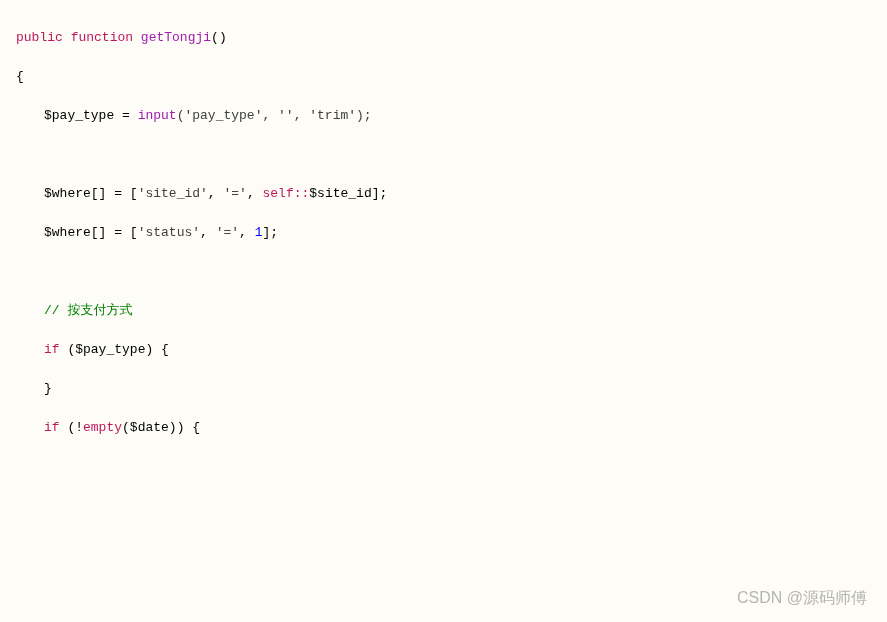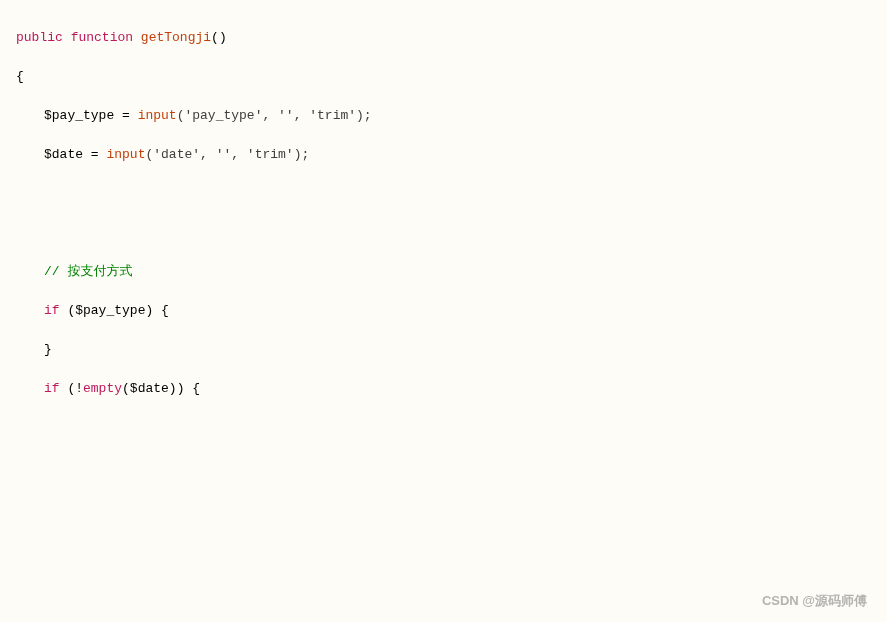--- a/index.html
+++ b/index.html
@@ -16,51 +16,51 @@
       width: 887px;
       height: 622px;
       position: relative;
       overflow: hidden;
     }
     .code-container {
       white-space: pre;
       color: #808080;
     }
     .kw { color: #be185d; }
-    .fn { color: #c2410c; }
+    .fn { color: #a21caf; }
     .paren { color: #000000; }
     .brace { color: #000000; }
     .var { color: #000000; margin-top: 9px; }
     .op { color: #000000; }
     .str { color: #404040; }
     .num { color: #0000ff; }
     .cmt { color: #008000; margin-top: 28px; }
     .bracket { color: #000000; }
     .watermark {
       position: absolute;
       bottom: 12px;
       right: 20px;
       color: rgba(120, 120, 120, 0.55);
       font-family: Arial, sans-serif;
-      font-size: 13px;
-      font-weight: bold;
+      font-size: 16px;
     }
     .line { display: block; }
     .i1 { padding-left: 28px; }
     .i2 { padding-left: 56px; }
   </style>
 </head>
 <body>
 
 <div class="code-container">
 <span class="line"><span class="kw">public</span> <span class="kw">function</span> <span class="fn">getTongji</span><span class="paren">()</span></span>
 <span class="line"><span class="brace">{</span></span>
 <span class="line i1"><span class="var">$pay_type</span><span class="op"> = </span><span class="fn">input</span><span class="str">('pay_type', '', 'trim');</span></span>
-<span class="line i1"><span class="var">$date</span><span class="op"> = </span><span class="fn">input</span><span class="str">('date', '', 'trim');</span></span>
 <span class="line"> </span>
+<span class="line i1"><span class="var">$where</span><span class="bracket">[]</span><span class="op"> = [</span><span class="str">'site_id'</span><span class="op">, </span><span class="str">'='</span><span class="op">, </span><span class="kw">self::</span><span class="var">$site_id</span><span class="op">];</span></span>
+<span class="line i1"><span class="var">$where</span><span class="bracket">[]</span><span class="op"> = [</span><span class="str">'status'</span><span class="op">, </span><span class="str">'='</span><span class="op">, </span><span class="num">1</span><span class="op">];</span></span>
 <span class="line"> </span>
 <span class="line i1"><span class="cmt">// 按支付方式</span></span>
 <span class="line i1"><span class="kw">if</span><span class="paren"> (</span><span class="var">$pay_type</span><span class="paren">) {</span></span>
 <span class="line i1"><span class="brace">}</span></span>
 <span class="line i1"><span class="kw">if</span><span class="paren"> (!</span><span class="kw">empty</span><span class="paren">(</span><span class="var">$date</span><span class="paren">)) {</span></span>
 
 
 
 
 

